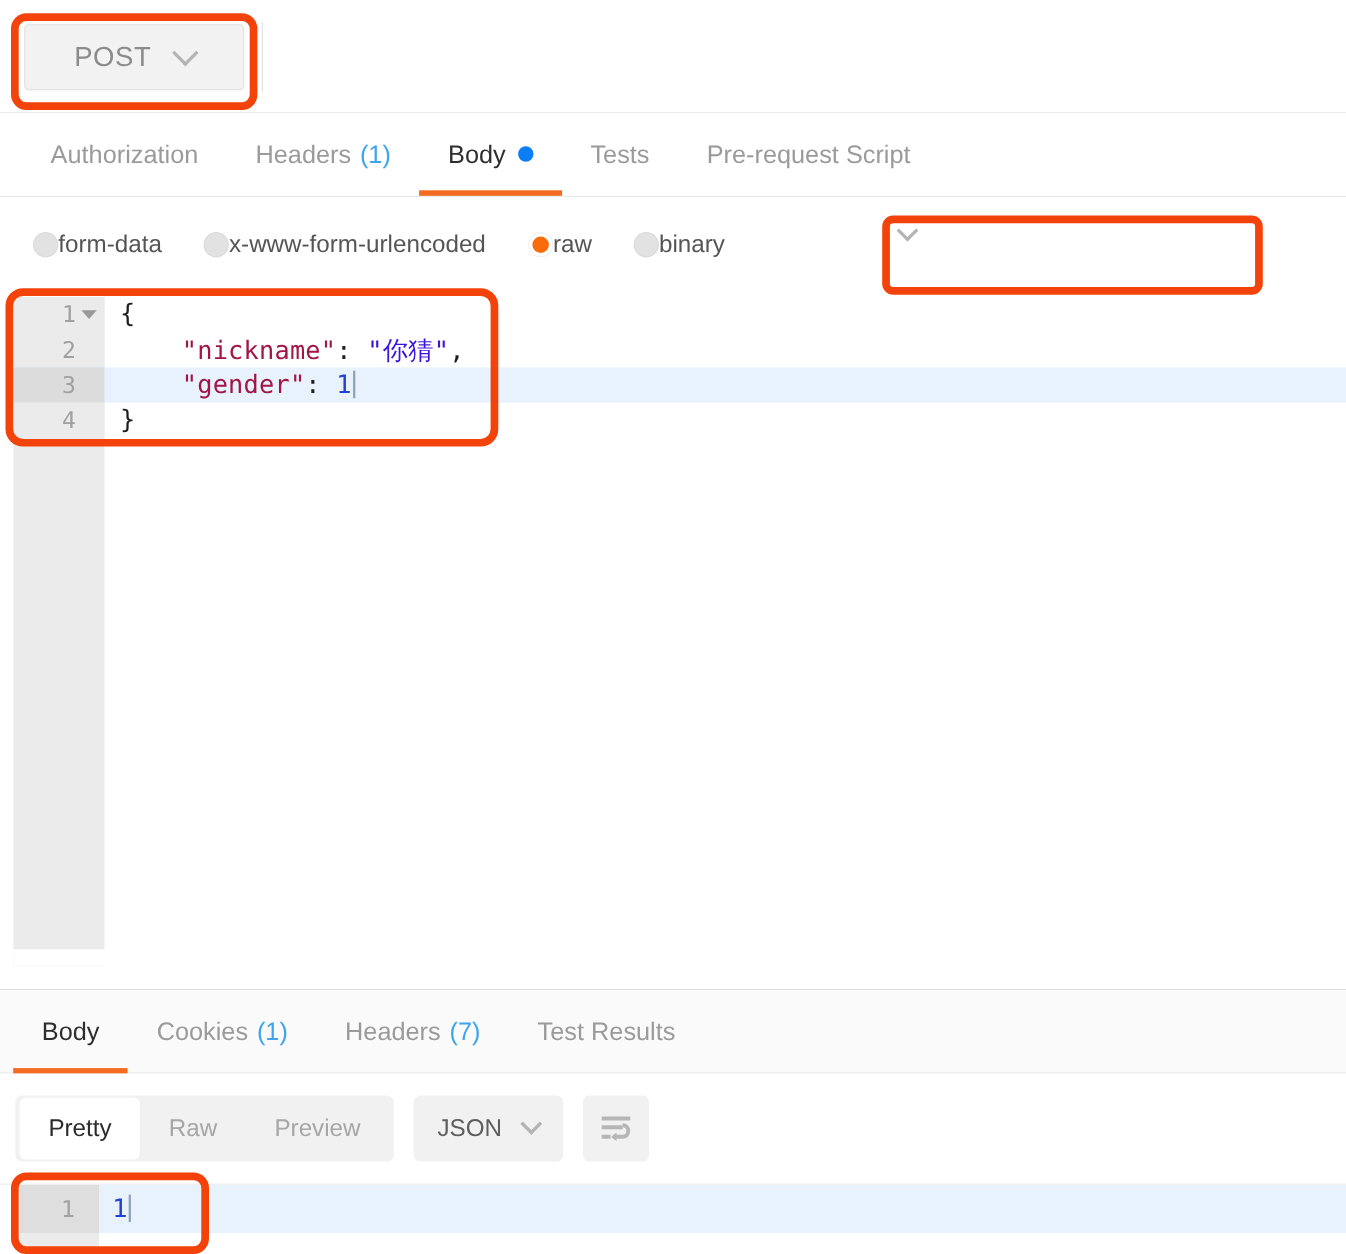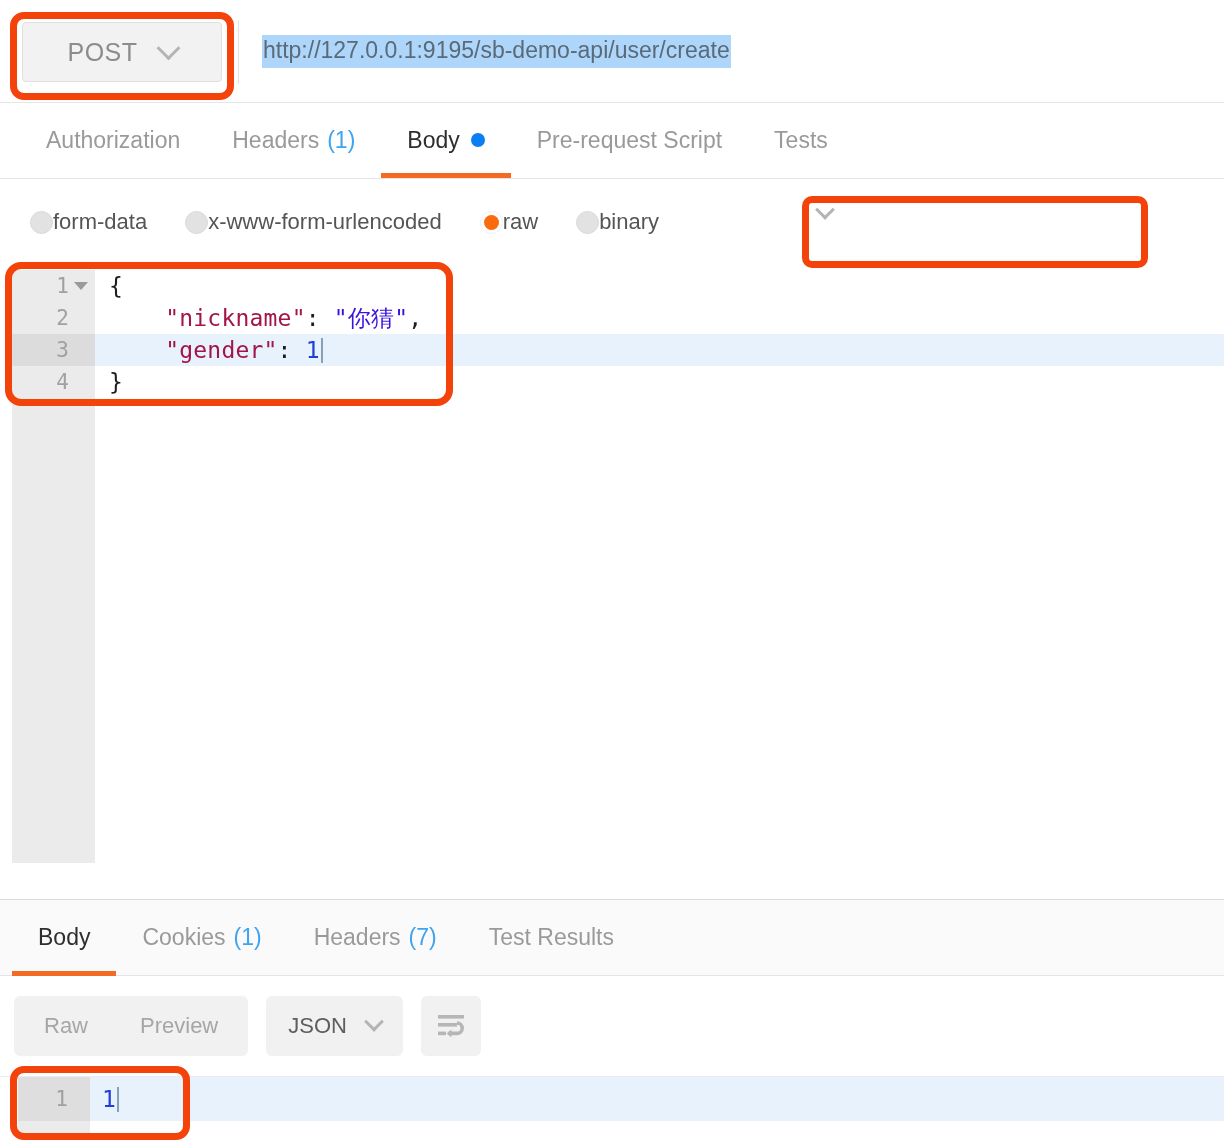--- a/index.html
+++ b/index.html
@@ -236,42 +236,39 @@
 <body>
 
 <div class="app">
 
   <div class="urlbar">
     <div class="method-wrap">
       <span class="method-label">POST</span>
       <span class="chev"></span>
     </div>
     <div class="vdivider"></div>
-    <div class="url-input">
-      <span class="url-sel">http://127.0.0.1:9195/sb-demo-api/user/create</span>
-    </div>
   </div>
 
   <div class="req-tabs">
     <div class="tab">
       <span>Authorization</span>
     </div>
     <div class="tab">
       <span>Headers</span>
       <span class="cnt">(1)</span>
     </div>
     <div class="tab active">
       <span>Body</span>
       <span class="blue-dot"></span>
     </div>
     <div class="tab">
+      <span>Tests</span>
+    </div>
+    <div class="tab">
       <span>Pre-request Script</span>
-    </div>
-    <div class="tab">
-      <span>Tests</span>
     </div>
   </div>
 
   <div class="body-types">
     <div class="radio-item">
       <span class="radio"></span>
       <span>form-data</span>
     </div>
     <div class="radio-item">
       <span class="radio"></span>
@@ -332,20 +329,23 @@
       <span>Headers</span>
       <span class="cnt">(7)</span>
     </div>
     <div class="tab">
       <span>Test Results</span>
     </div>
   </div>
 
   <div class="resp-toolbar">
     <div class="seg">
+      <div class="seg-item active">
+        <span>Pretty</span>
+      </div>
       <div class="seg-item">
         <span>Raw</span>
       </div>
       <div class="seg-item">
         <span>Preview</span>
       </div>
     </div>
 
     <div class="pill">
       <span>JSON</span>

